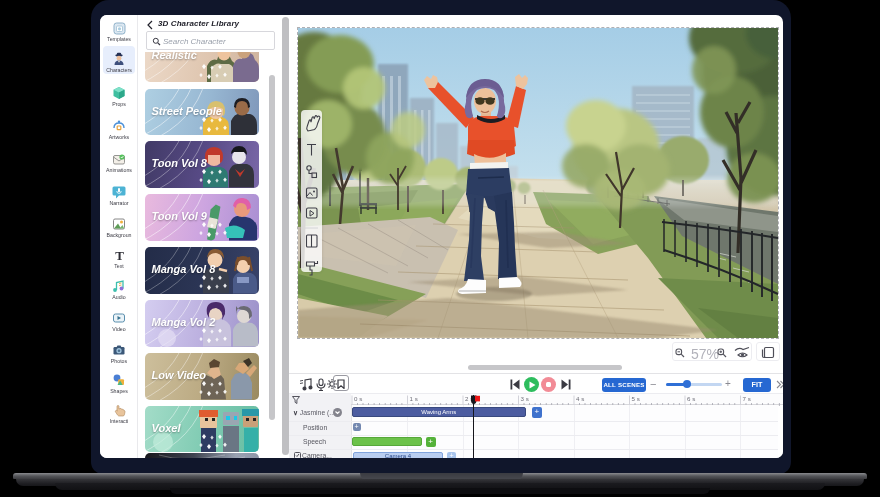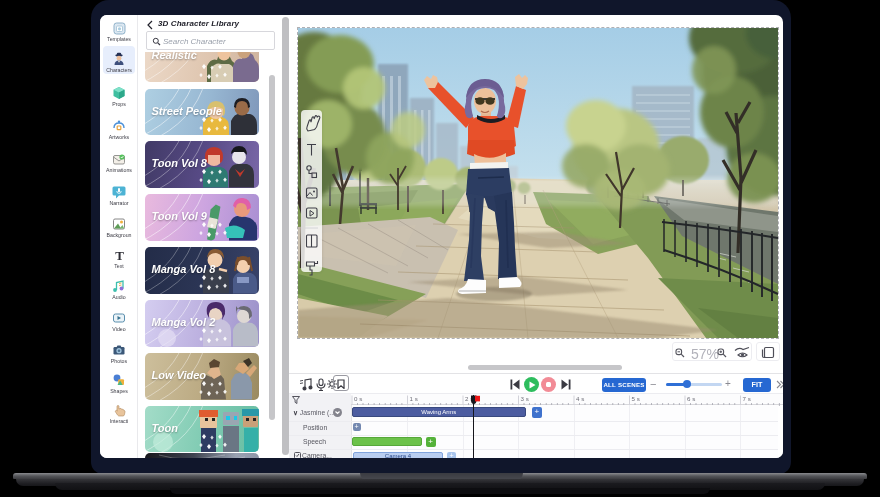--- a/index.html
+++ b/index.html
@@ -403,21 +403,21 @@
                 <rect x="78" y="6" width="16" height="13" rx="1" fill="#9aa6b2"></rect>
                 <rect x="81" y="10" width="4" height="4" fill="#1cc8e8"></rect>
                 <rect x="89" y="10" width="3" height="4" fill="#1cc8e8"></rect>
                 <rect x="99" y="22" width="14" height="24.5" fill="#35b0a8"></rect>
                 <rect x="98" y="8" width="15" height="13" rx="1" fill="#caa078"></rect>
                 <rect x="97" y="3" width="17" height="7" fill="#2898a8"></rect>
                 <rect x="101" y="12" width="3" height="3" fill="#222"></rect>
                 <rect x="108" y="12" width="3" height="3" fill="#222"></rect>
               </g>
             </svg>
-          <div class="ct" style="top:16px">Toon</div>
+          <div class="ct" style="top:16px">Voxel</div>
           <svg class="sparks2" width="30" height="17" viewBox="0 0 30 17" style="position:absolute;left:54px;top:28px">
               <g fill="#fff">
                 <path d="M5,0 l2,2.6 -2,2.6 -2,-2.6 z" opacity=".95"></path>
                 <path d="M13,1.5 l1.6,2.1 -1.6,2.1 -1.6,-2.1 z" opacity=".8"></path>
                 <path d="M21,0.5 l1.8,2.3 -1.8,2.3 -1.8,-2.3 z" opacity=".9"></path>
                 <path d="M2,9 l1.6,2.1 -1.6,2.1 -1.6,-2.1 z" opacity=".8"></path>
                 <path d="M10,10 l2,2.6 -2,2.6 -2,-2.6 z" opacity=".95"></path>
                 <path d="M18,9.5 l1.6,2.1 -1.6,2.1 -1.6,-2.1 z" opacity=".75"></path>
                 <path d="M26,8.5 l1.8,2.3 -1.8,2.3 -1.8,-2.3 z" opacity=".9"></path>
               </g>

